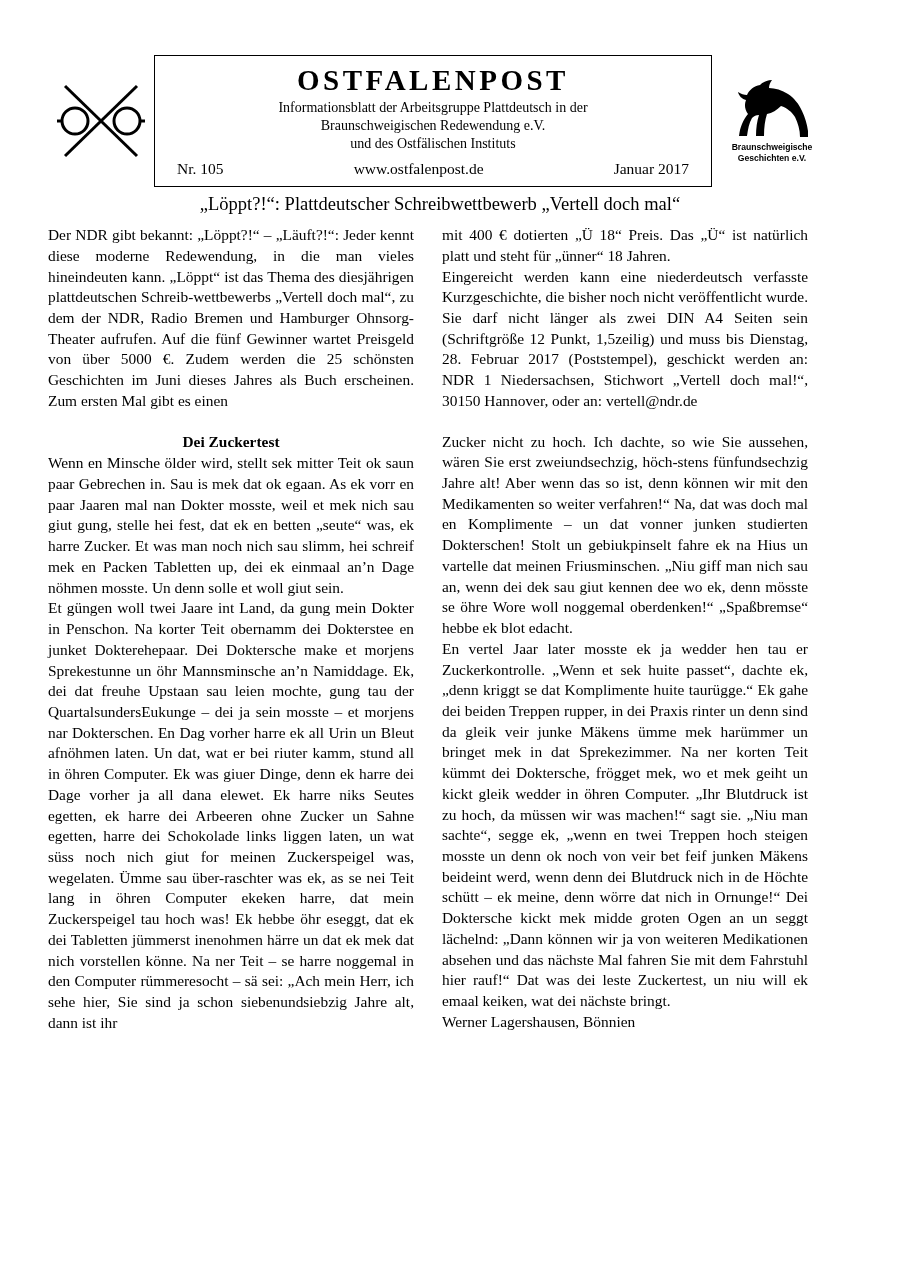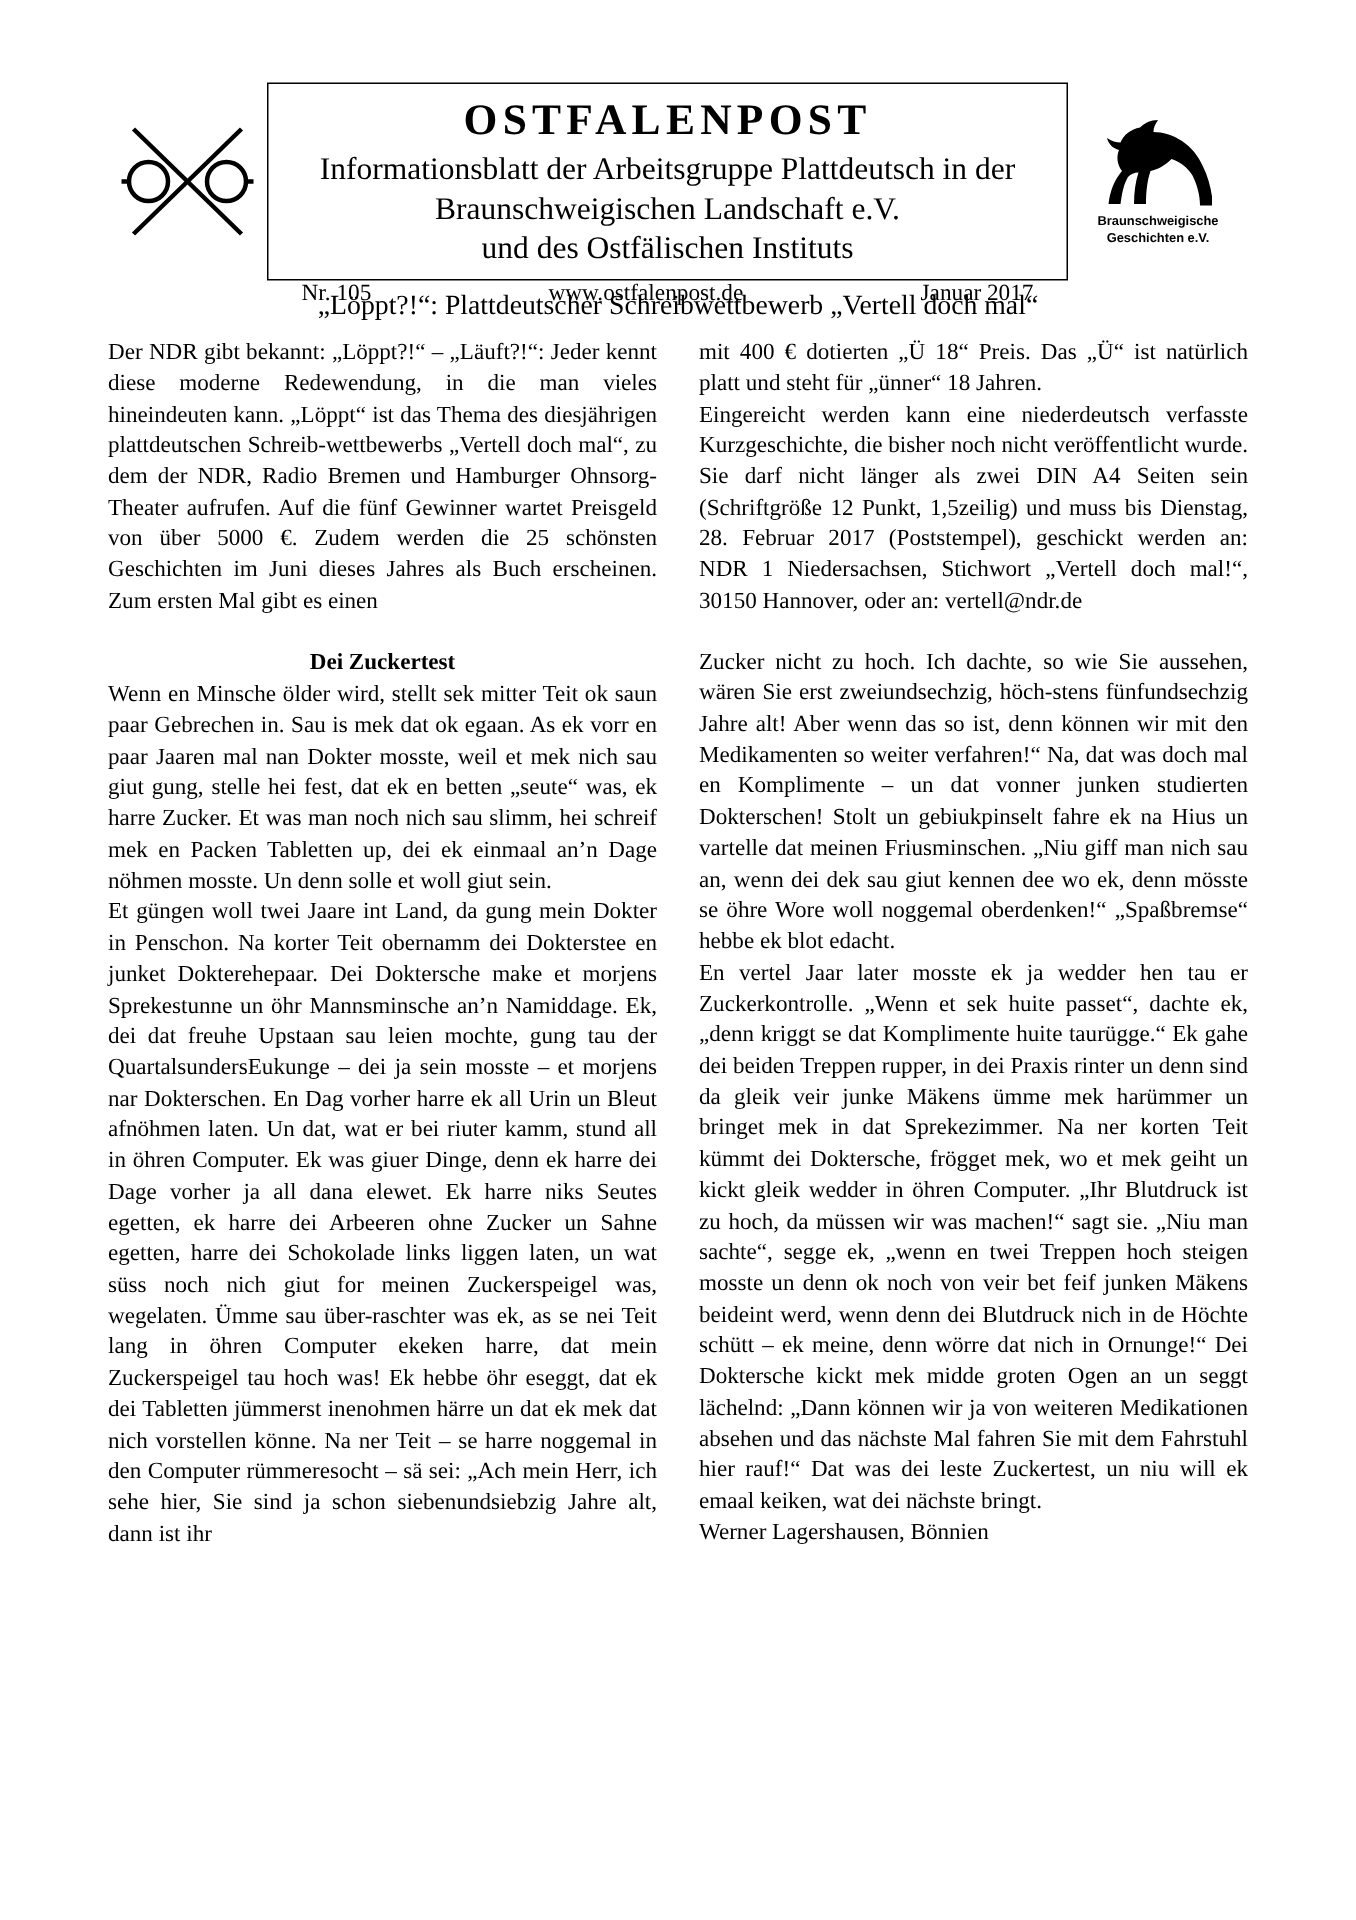--- a/index.html
+++ b/index.html
@@ -12,21 +12,21 @@
     height: 1280px;
     font-family: "Liberation Serif", serif;
     color: #000000;
     position: relative;
     overflow: hidden;
   }
   .page {
     width: 904px;
     height: 1280px;
     box-sizing: border-box;
-    padding: 55px 72px 20px 72px;
+    padding: 55px 72px 20px 48px;
     position: relative;
   }
 
   
   .masthead {
     display: flex;
     align-items: stretch;
     justify-content: center;
     height: 132px;
     position: relative;
@@ -57,21 +57,21 @@
     justify-content: flex-start;
   }
   .paper-title {
     font-size: 29px;
     font-weight: bold;
     letter-spacing: 3.5px;
     line-height: 1.12;
     margin-bottom: 3px;
   }
   .subtitle-line {
-    font-size: 21px;
+    font-size: 14px;
     line-height: 1.26;
   }
   .issue-row {
     display: flex;
     justify-content: space-between;
     font-size: 15.5px;
     margin-top: 8px;
     padding: 0 12px;
     gap: 46px;
   }
@@ -141,21 +141,21 @@
           <line x1="84" y1="8" x2="12" y2="78"></line>
           <line x1="4" y1="43" x2="9" y2="43"></line>
           <line x1="87" y1="43" x2="92" y2="43"></line>
         </g>
       </svg>
     </div>
 
     <div class="title-box">
       <div class="paper-title">OSTFALENPOST</div>
       <div class="subtitle-line">Informationsblatt der Arbeitsgruppe Plattdeutsch in der</div>
-      <div class="subtitle-line">Braunschweigischen Landschaft e.V.</div>
+      <div class="subtitle-line">Braunschweigischen Redewendung e.V.</div>
       <div class="subtitle-line">und des Ostfälischen Instituts</div>
       <div class="issue-row">
         <span>Nr. 105</span>
         <span>www.ostfalenpost.de</span>
         <span>Januar 2017</span>
       </div>
     </div>
 
     <div class="logo-right">
       <div class="horse-wrap">

